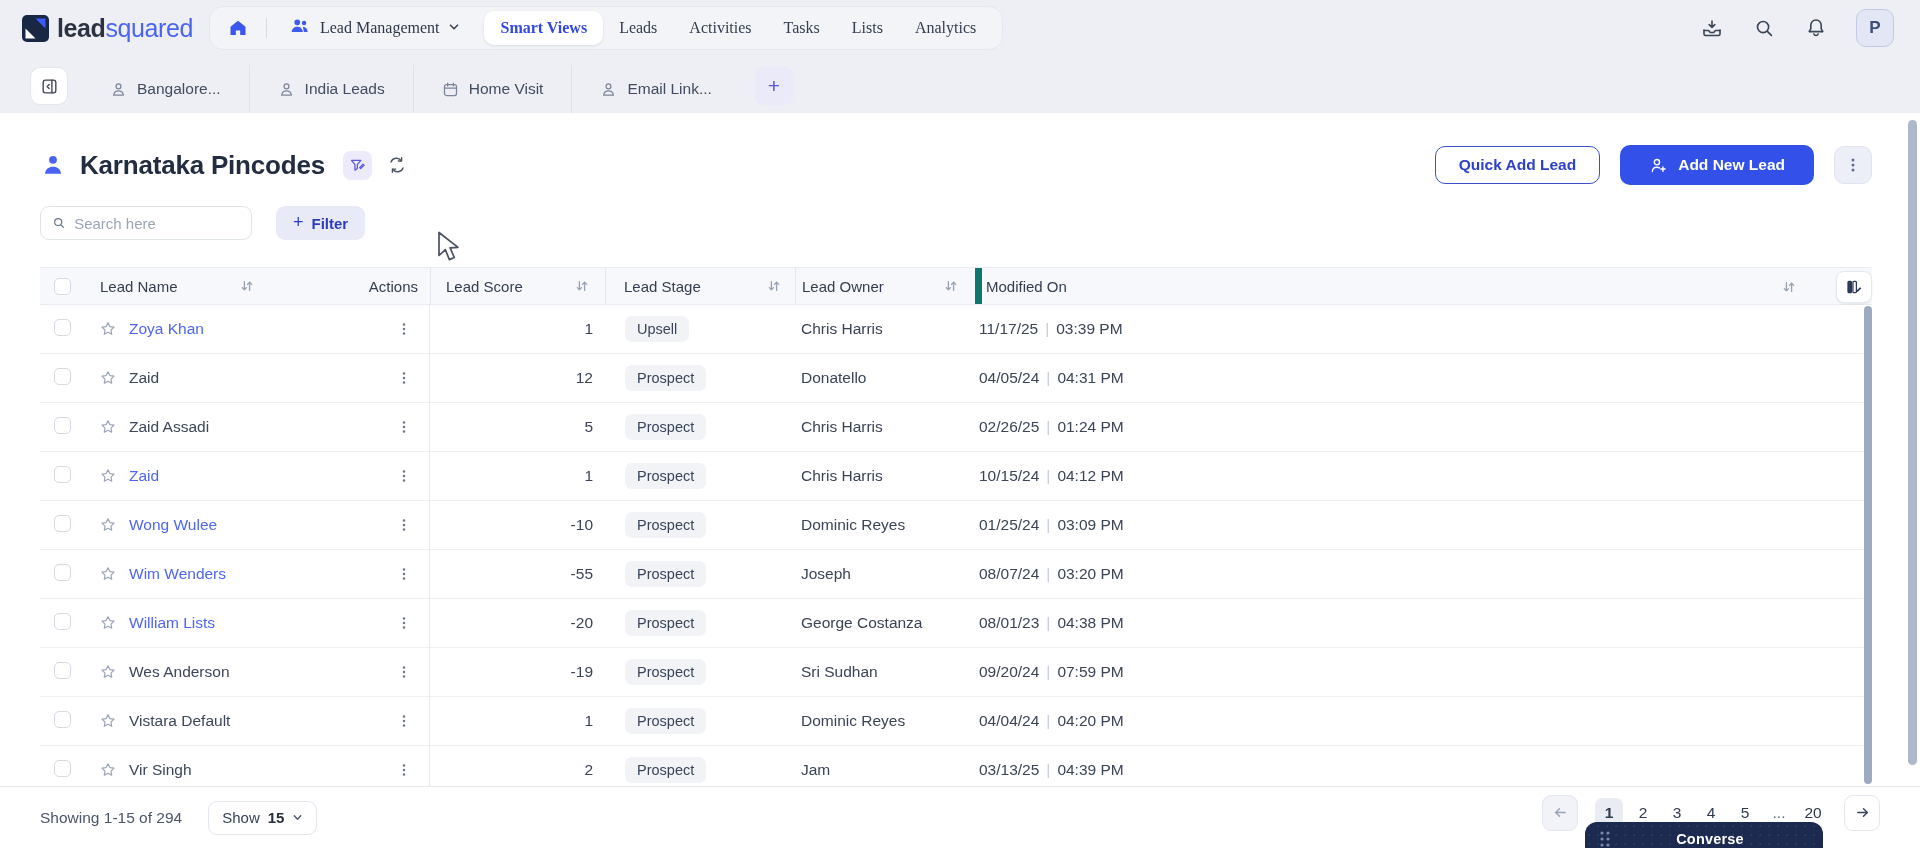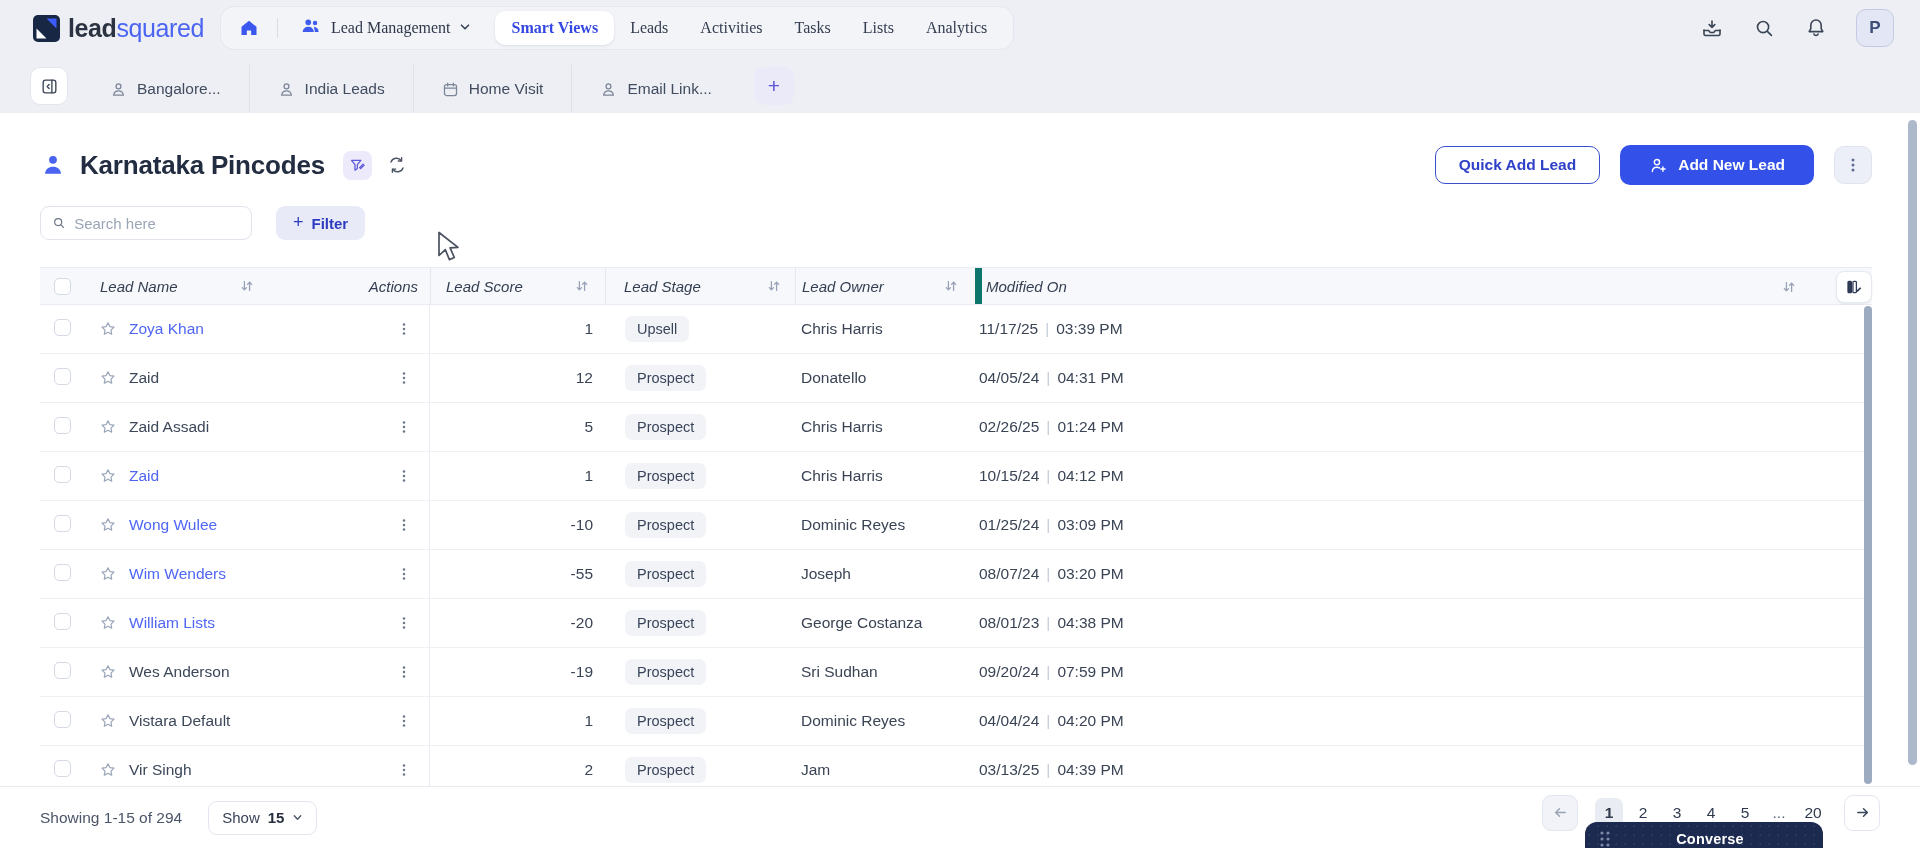--- a/index.html
+++ b/index.html
@@ -1,21 +1,21 @@
 <!DOCTYPE html>
 <html><head>
 <meta charset="utf-8">
 <style>
   * { margin:0; padding:0; box-sizing:border-box; }
   html,body { width:1920px; height:848px; overflow:hidden; }
   body { font-family:"Liberation Sans","DejaVu Sans",sans-serif; }
   .screen { position:relative; width:1920px; height:848px; background:#edeff4; overflow:hidden; color:#323c4e; }
 
   
-  .topbar { position:absolute; top:0; left:0; right:0; height:56px; display:flex; align-items:center; padding:0 26px 0 22px;margin-left:11px; }
+  .topbar { position:absolute; top:0; left:0; right:0; height:56px; display:flex; align-items:center; padding:0 26px 0 22px; }
   .logo { display:flex; align-items:center; gap:8px; font-size:25px; letter-spacing:-0.4px; }
   .logo-lead { color:#2b3342; font-weight:600; }
   .logo-squared { color:#4b64f1; font-weight:500; }
   .mainnav { margin-left:16px; display:flex; align-items:center; background:#f2f4f8; border:1px solid #e3e7ef; border-radius:14px; height:44px; padding:0 10px; gap:4px;font-family:Liberation Serif, serif; }
   .nav-home { width:36px; height:36px; display:flex; align-items:center; justify-content:center; }
   .nav-divider { width:1px; height:20px; background:#d8dde6; margin:0 6px; }
   .lm-btn { display:flex; align-items:center; gap:9px; font-size:16px; color:#2e3749; background:none; border:none; padding:0 12px; font-family:inherit; cursor:pointer; }
   .nav-items { display:flex; align-items:center; margin-left:8px; }
   .nav-item { font-size:16px; color:#333d4f; padding:8px 16px; border-radius:10px; cursor:pointer; }
   .nav-item.active { background:#fff; color:#3347e3; font-weight:700; box-shadow:0 1px 3px rgba(20,30,60,.10); }
@@ -58,21 +58,21 @@
   .search-box { width:212px; height:34px; border:1px solid #dfe3ea; border-radius:9px; display:flex; align-items:center; padding:0 11px; gap:8px; background:#fff; }
   .search-box input { border:none; outline:none; font-size:15px; color:#333d4f; width:100%; font-family:inherit; background:transparent; }
   .search-box input::placeholder { color:#9aa5b5; }
   .btn-filter { height:34px; padding:0 17px; background:#e8eaf8; border:none; border-radius:9px; color:#2c3bc0; font-weight:700; font-size:15px; display:flex; gap:8px; align-items:center; font-family:inherit; cursor:pointer; }
   .filter-plus { font-size:18px; font-weight:400; margin-top:-2px; }
 
   
   .table { position:absolute; top:154px; left:40px; right:48px; }
   .grid-cols { display:grid; grid-template-columns:48px 220px 122px 175px 190px 180px 1fr; }
   .thead { height:38px; background:#f7f8fb; border-top:1px solid #e8ebf1; border-bottom:1px solid #e8ebf1; align-items:center; font-size:15px; color:#333e51; position:relative; }
-  .th { display:flex; align-items:center; height:100%;font-style:italic; }
+  .th { display:flex; align-items:center; height:100%; }
   .th-check { padding-left:14px; }
   .th-name { padding-left:12px; gap:62px; }
   .th-actions { justify-content:flex-end; padding-right:12px; }
   .th-score { padding-left:15px; gap:52px; border-left:1px solid #e4e8ee; }
   .th-stage { padding-left:18px; gap:66px; border-left:1px solid #e4e8ee; }
   .th-owner { padding-left:6px; gap:60px; border-left:1px solid #e4e8ee; }
   .th-modified { padding-left:4px; border-left:7px solid #0f766e; }
   .th-right-sort { position:absolute; right:76px; top:12px; }
   .cols-btn { position:absolute; right:0; top:3px; width:36px; height:32px; background:#fff; border:1px solid #e5e9f0; border-radius:8px; box-shadow:0 1px 2px rgba(25,35,60,.08); display:flex; align-items:center; justify-content:center; cursor:pointer; }
   .tbody { height:481px; overflow:hidden; }

